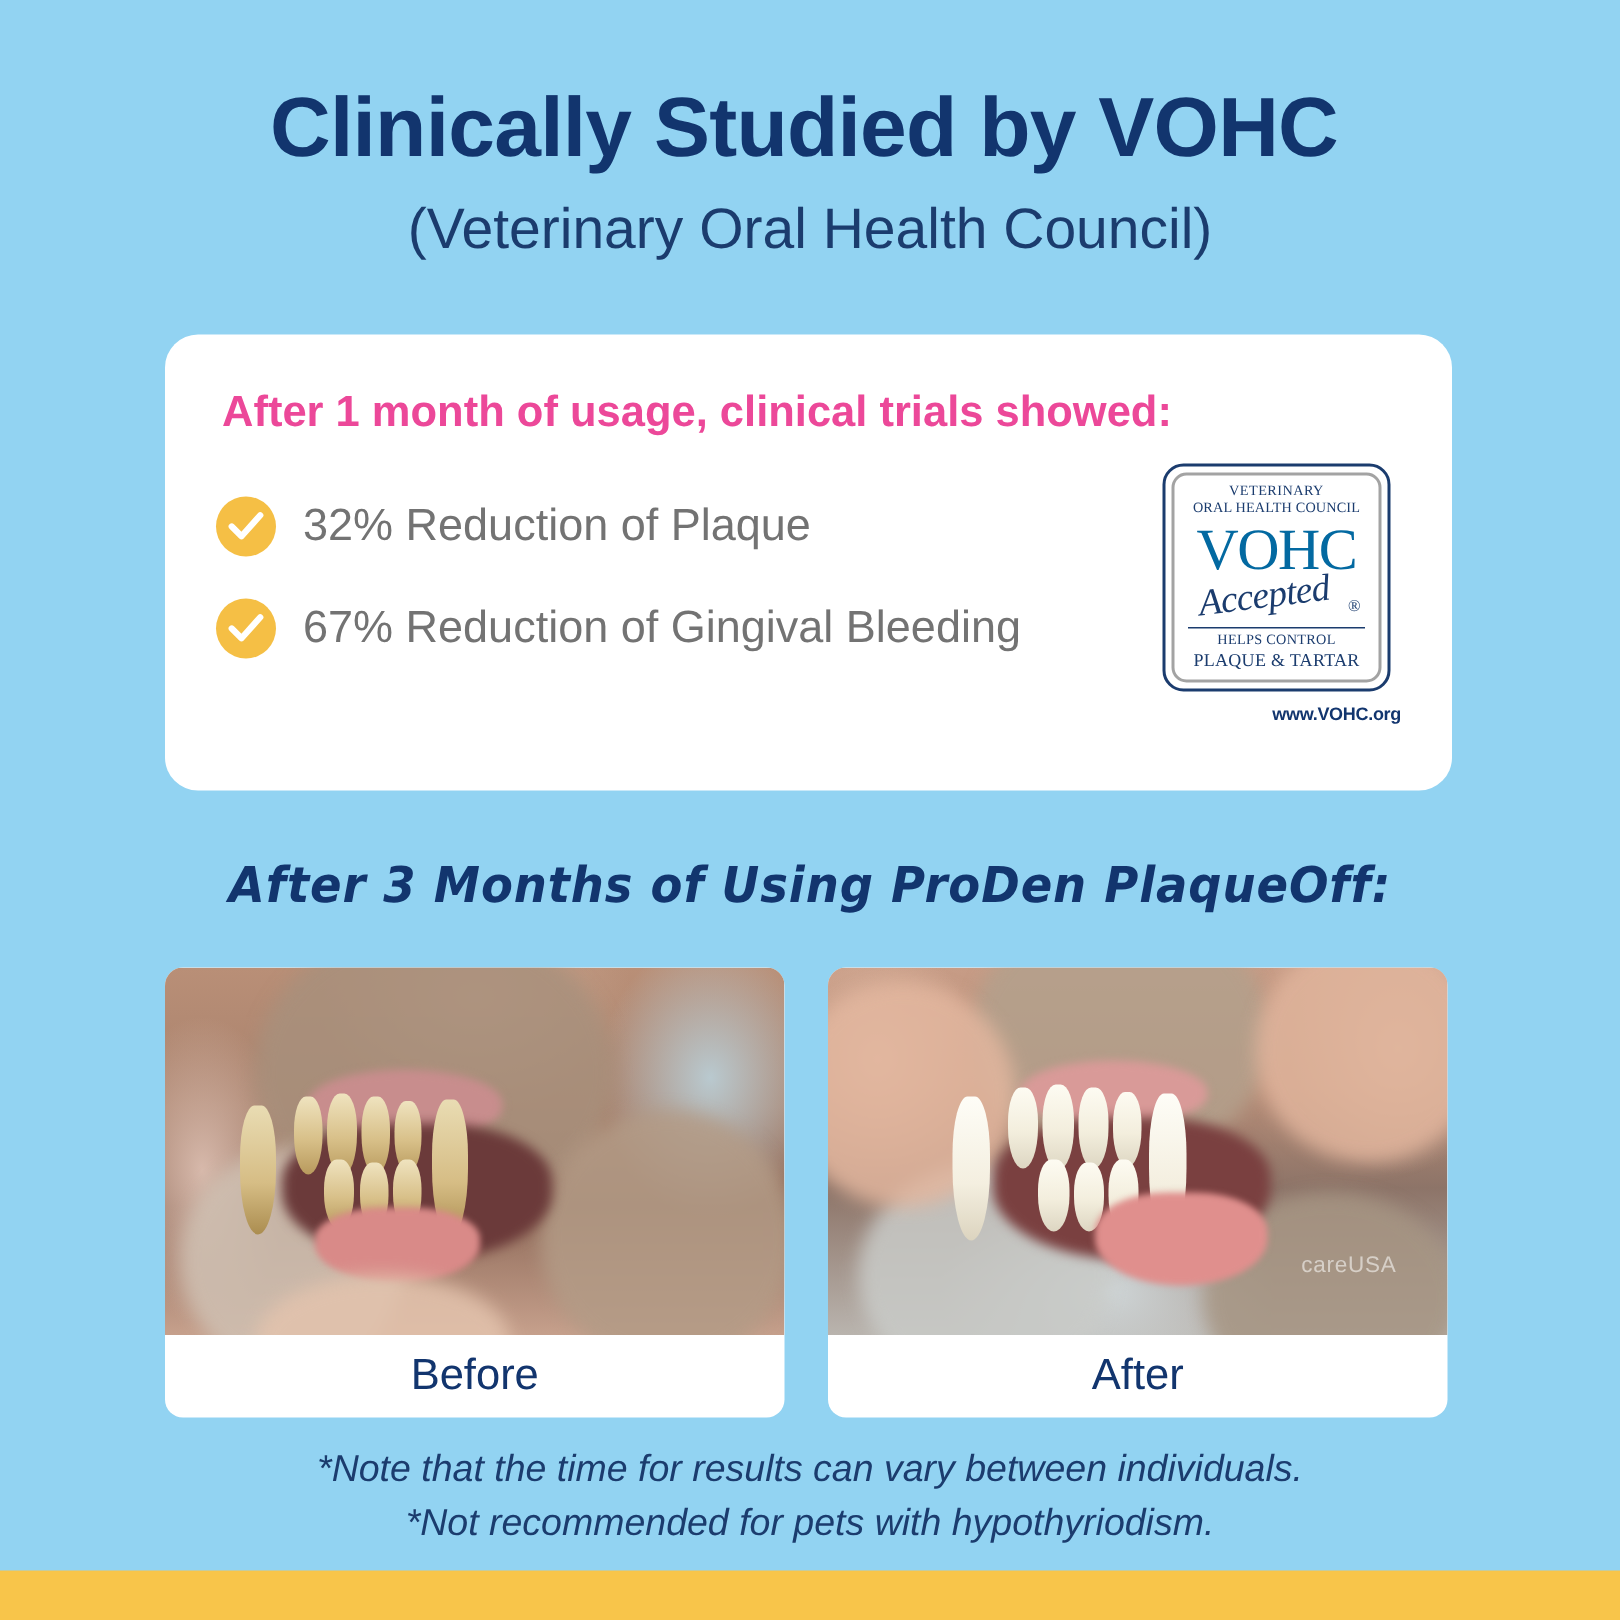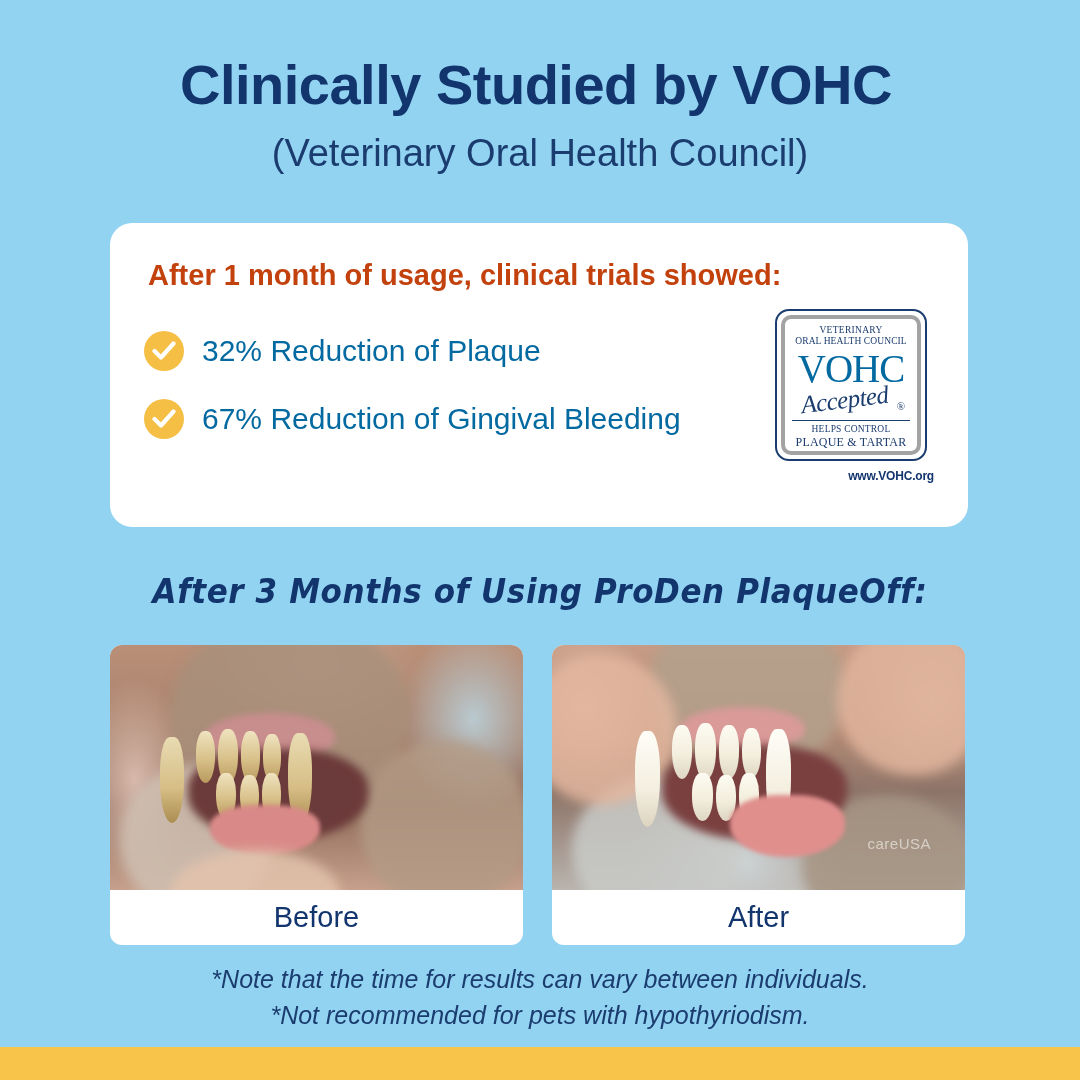--- a/index.html
+++ b/index.html
@@ -54,21 +54,21 @@
     height: 304px;
     background: #ffffff;
     border-radius: 22px;
   }
   .results-title {
     position: absolute;
     left: 38px;
     top: 36px;
     font-size: 29px;
     font-weight: bold;
-    color: #c2410c;
+    color: #ec4899;
     white-space: nowrap;
   }
   .bullets {
     position: absolute;
     left: 34px;
     top: 96px;
     width: 640px;
   }
   .bullet-row {
     display: flex;
@@ -85,21 +85,21 @@
     position: relative;
   }
   .check-badge svg {
     position: absolute;
     left: 8px;
     top: 9px;
   }
   .bullet-text {
     margin-left: 18px;
     font-size: 30px;
-    color: #0369a1;
+    color: #737373;
     white-space: nowrap;
   }
 
   
   .vohc-seal {
     position: absolute;
     left: 658px;
     top: 86px;
     width: 166px;
     height: 190px;
@@ -112,21 +112,21 @@
     border: 2px solid #1b3c6e;
     border-radius: 14px;
     box-sizing: border-box;
   }
   .seal-inner {
     position: absolute;
     left: 4px;
     top: 4px;
     right: 4px;
     bottom: 4px;
-    border: 4px solid #a3a3a3;
+    border: 2px solid #a3a3a3;
     border-radius: 10px;
     box-sizing: border-box;
     overflow: hidden;
   }
   .seal-line1 {
     text-align: center;
     font-family: "Liberation Serif", serif;
     font-size: 9.5px;
     letter-spacing: 0.3px;
     color: #1b3c6e;

